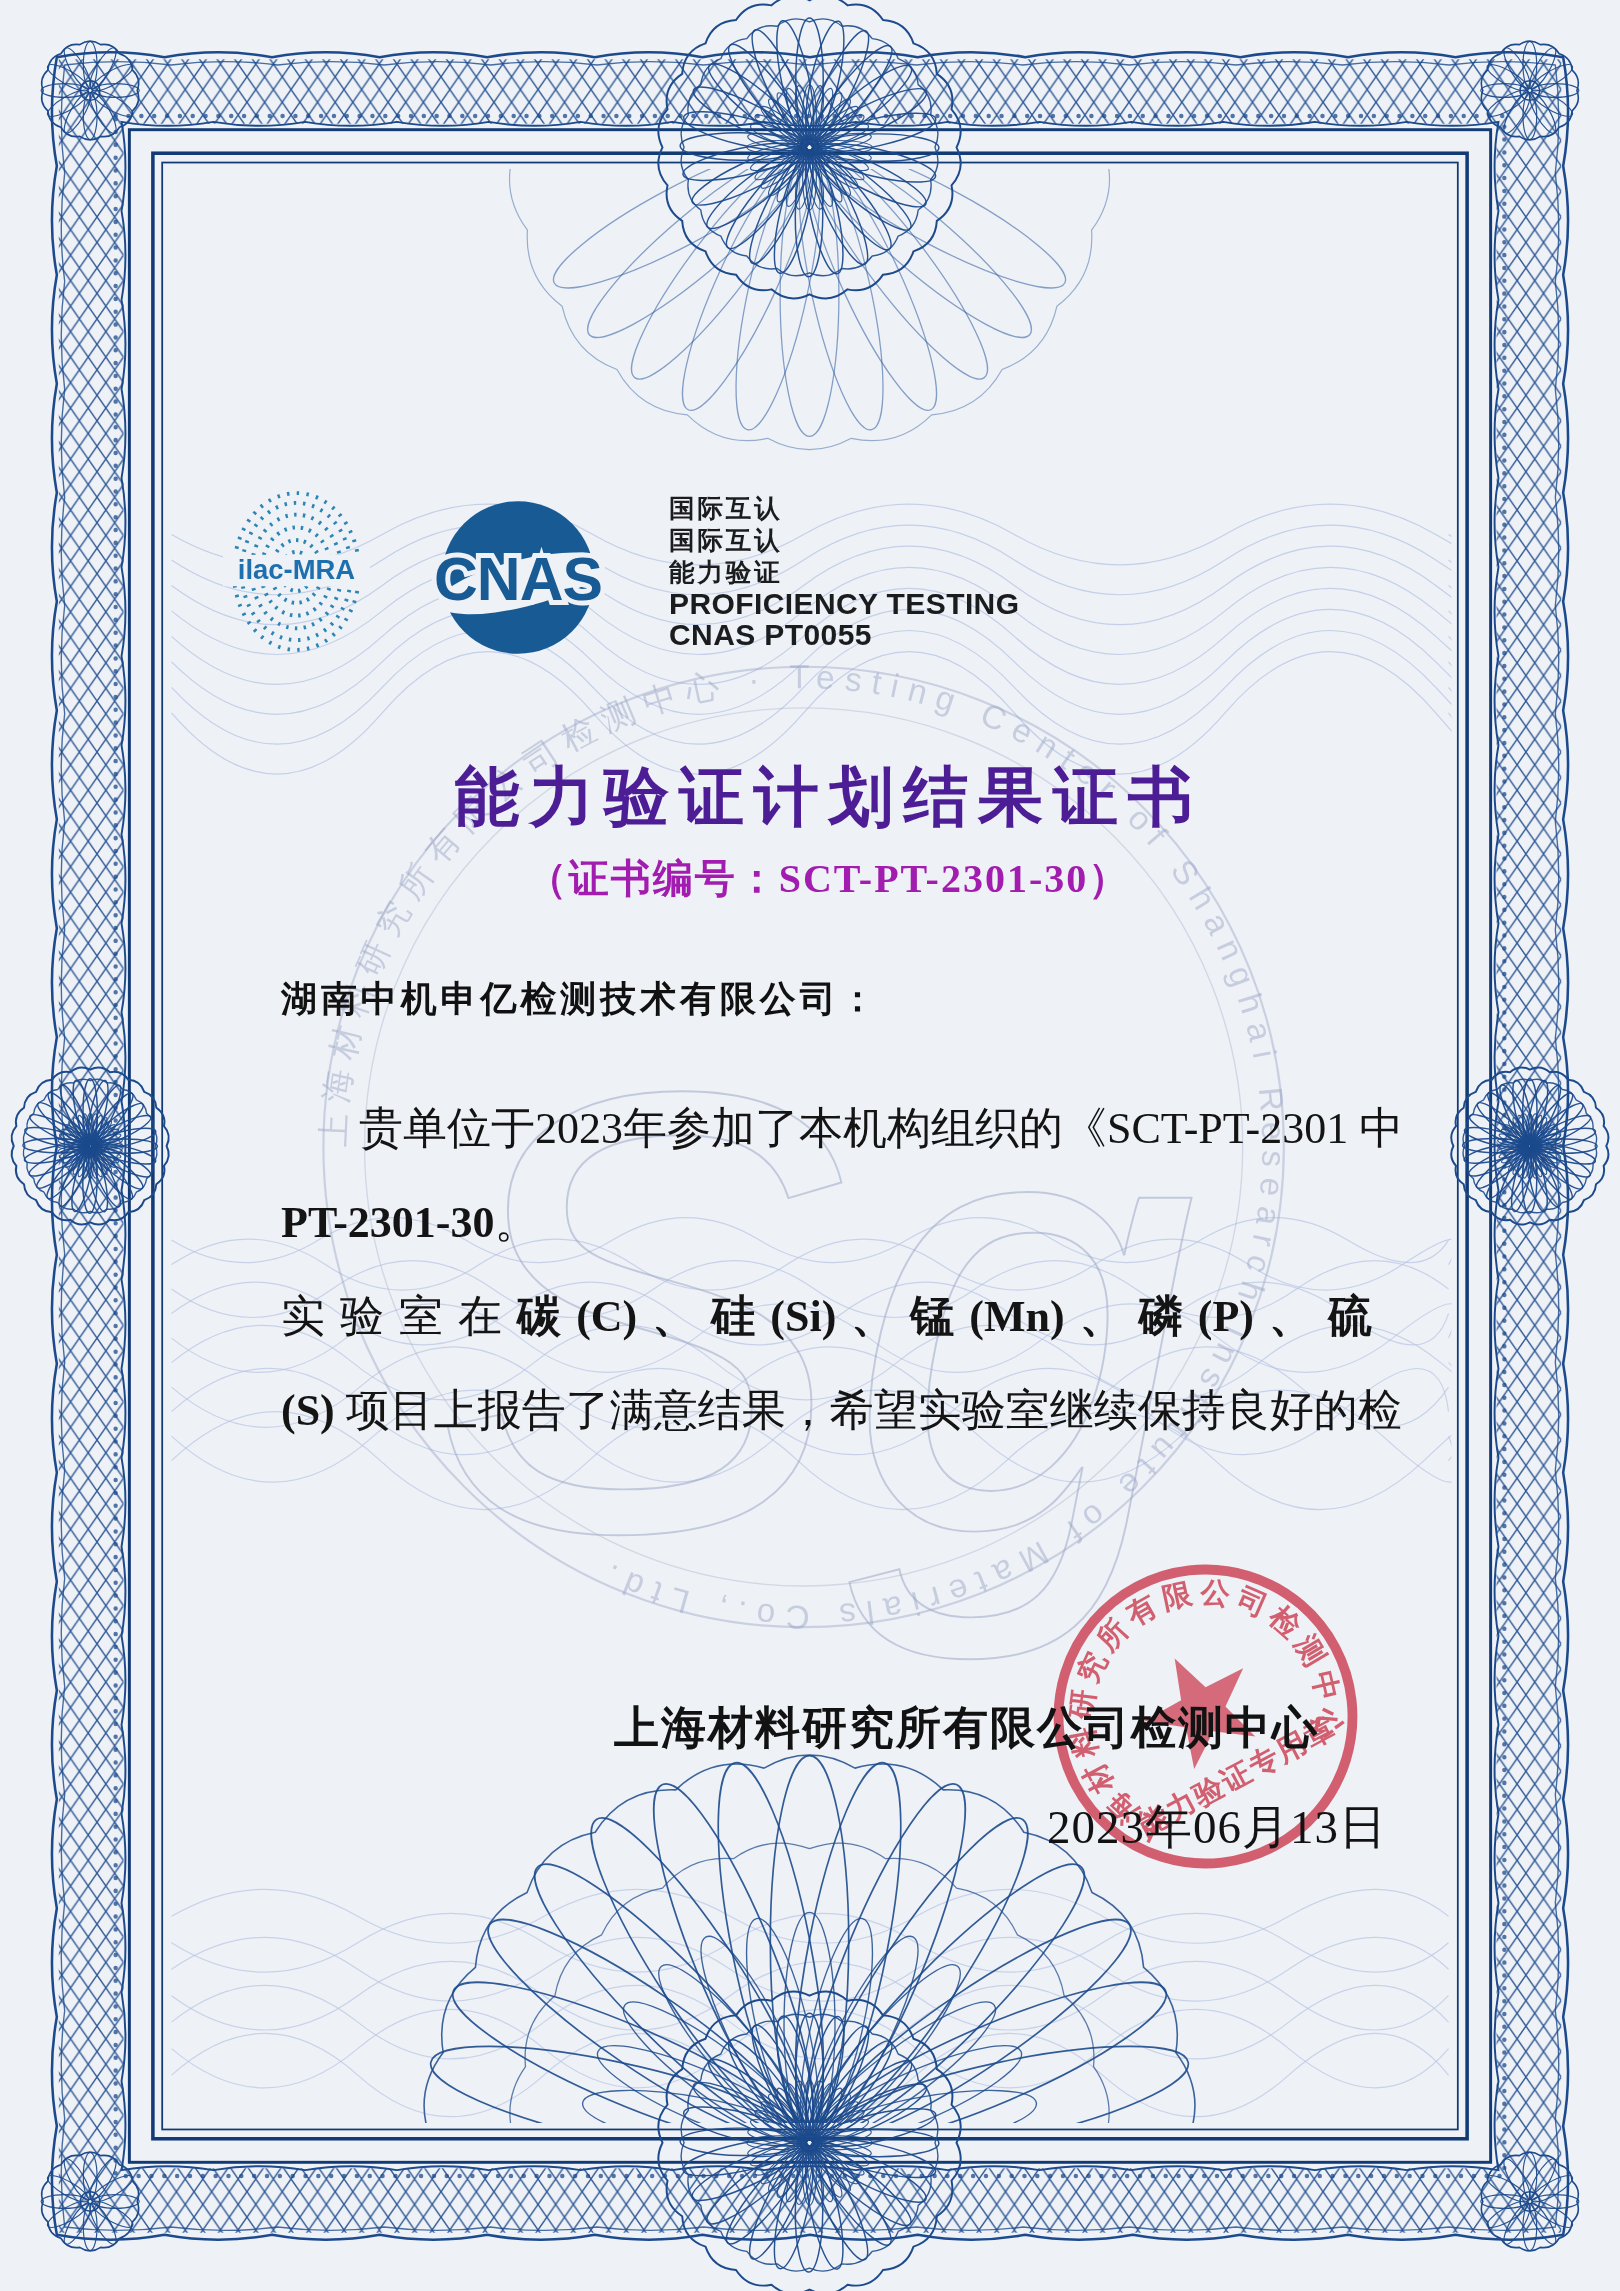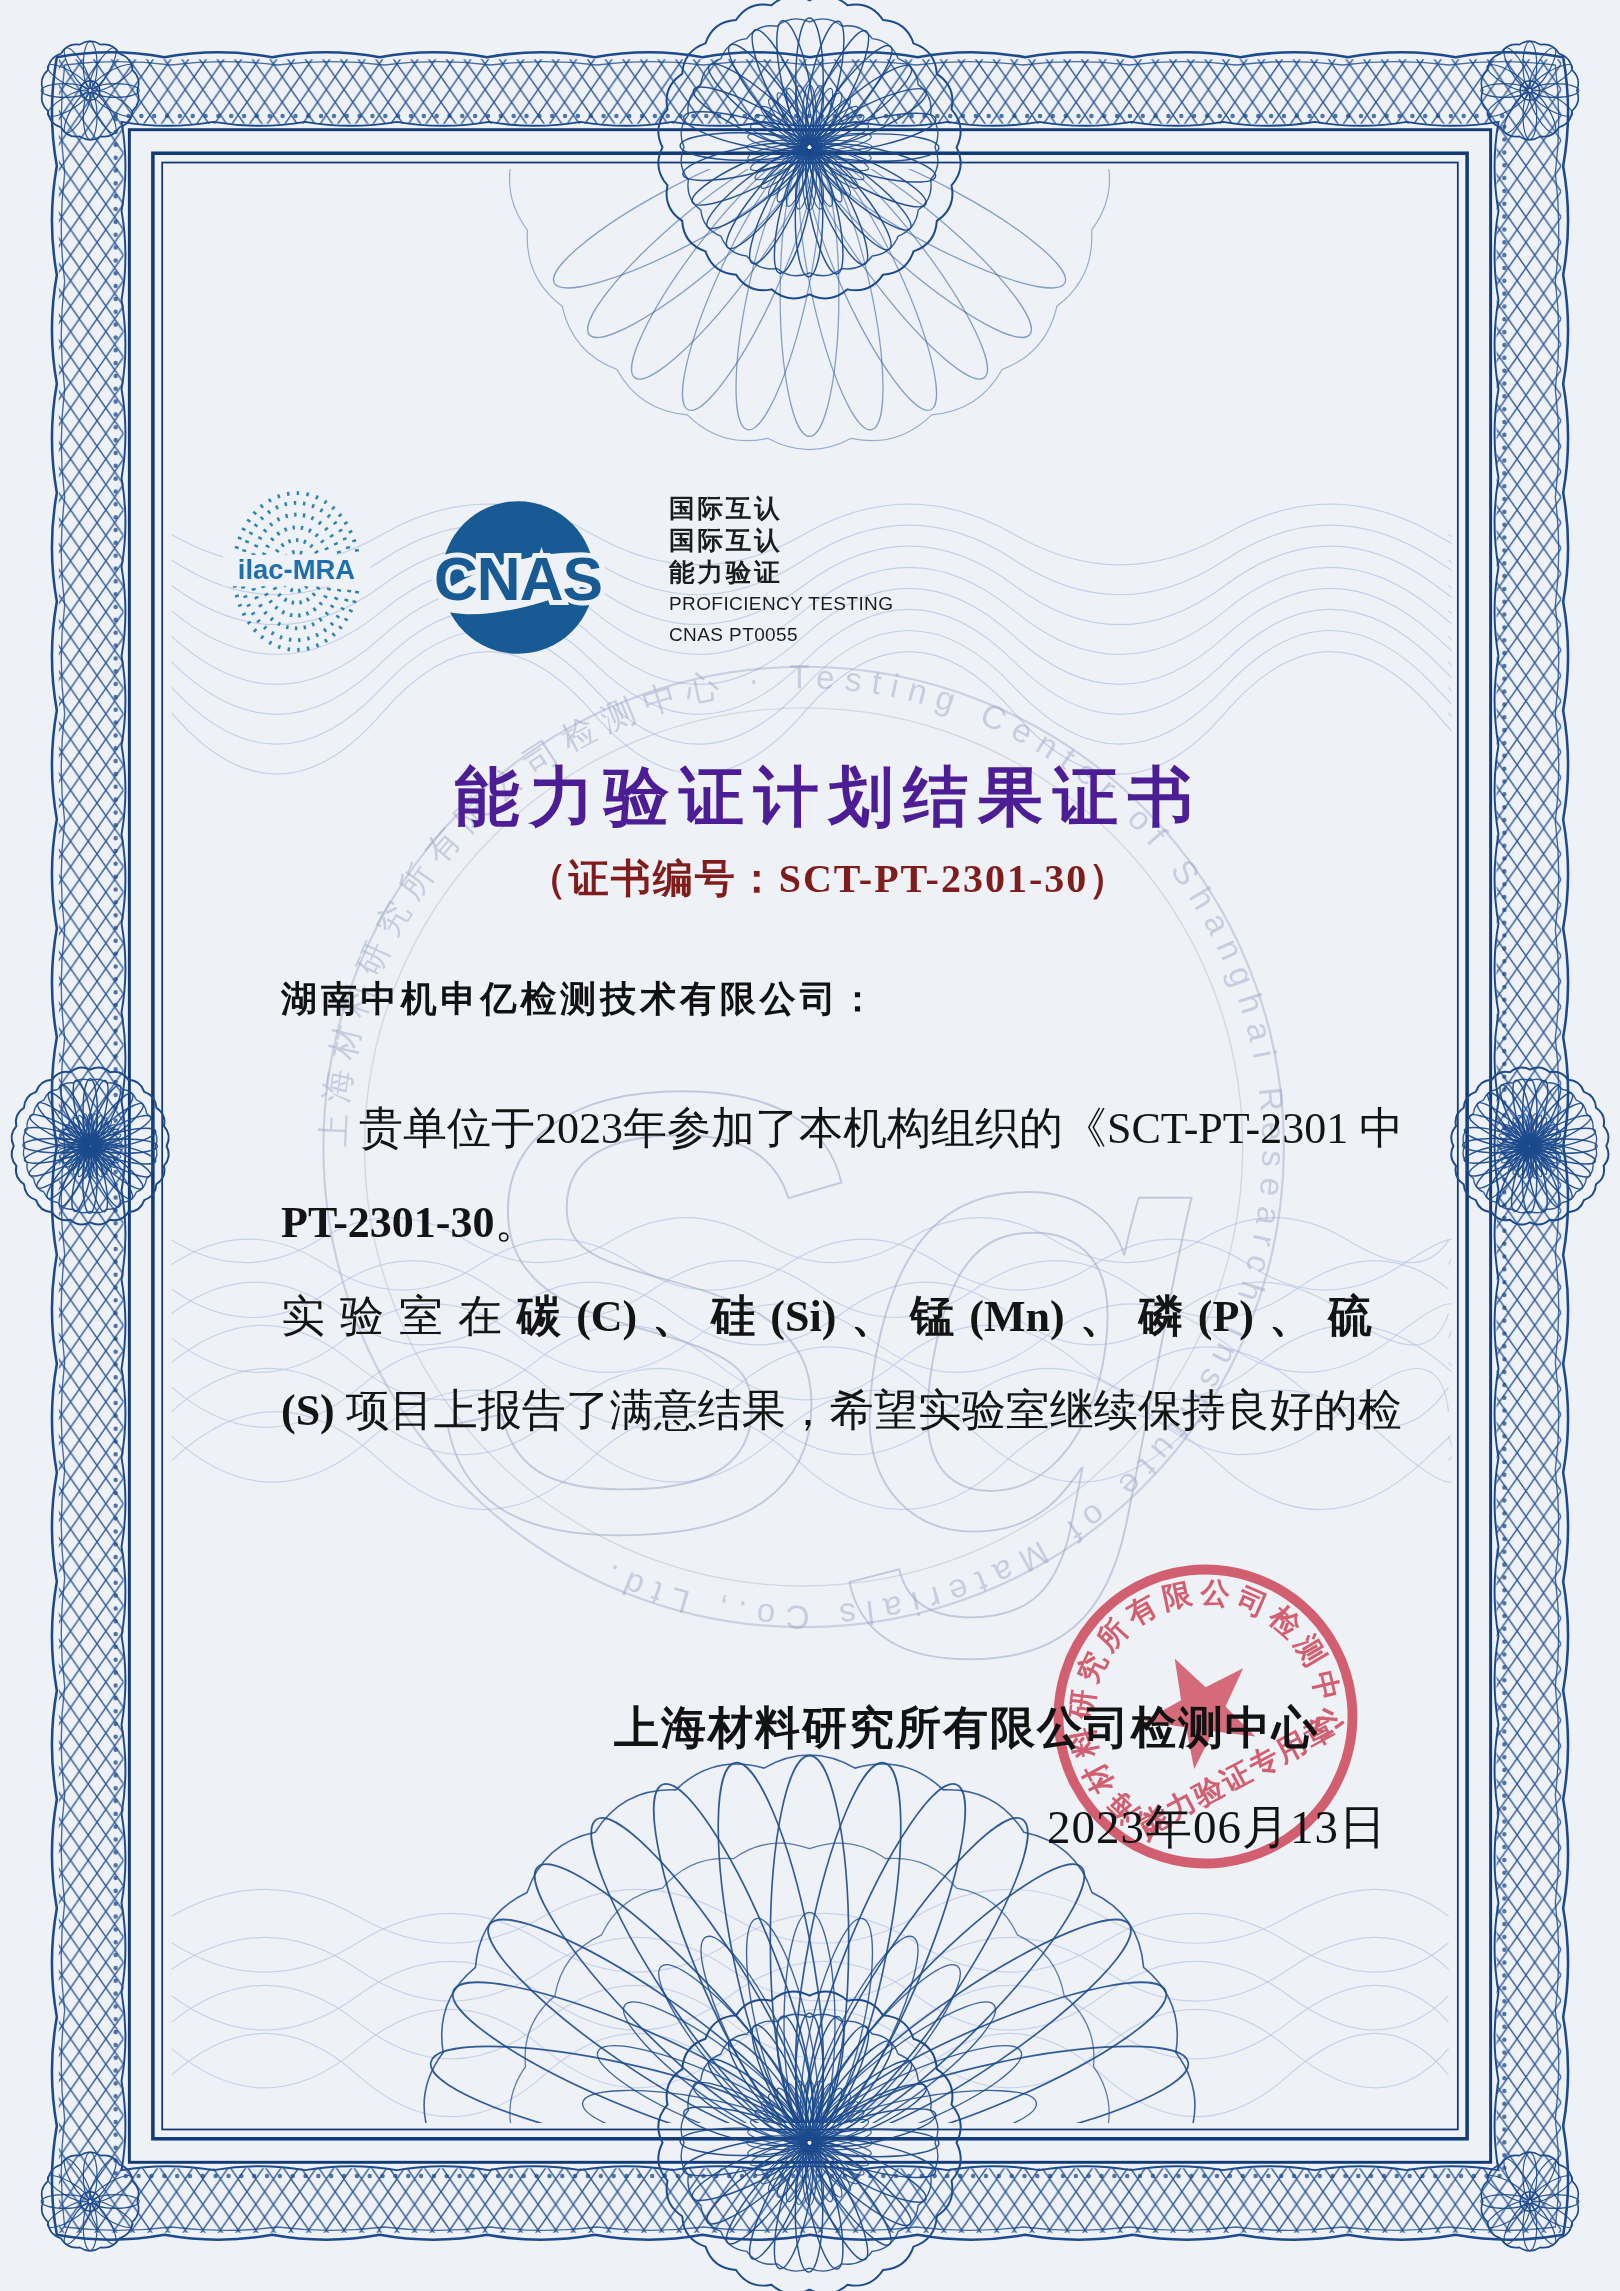--- a/index.html
+++ b/index.html
@@ -9,27 +9,27 @@
     font-family:"Liberation Serif", serif;
     color:#161616;
   }
   #art{position:absolute;left:0;top:0;width:1620px;height:2292px;z-index:1;}
   .layer{position:absolute;z-index:3;}
   
   #ilac-logo{left:223px;top:488px;width:147px;height:167px;}
   #cnas-logo{left:427px;top:493px;width:182px;height:169px;}
   #accr-text{left:669px;top:492px;line-height:32px;}
   .cjk-acc{font-family:"Liberation Sans",sans-serif;font-weight:bold;font-size:25.5px;color:#1b1c1e;letter-spacing:2.9px;}
-  .en-acc{font-family:"Liberation Sans",sans-serif;font-weight:normal;font-size:19px;color:#1b1c1e;letter-spacing:0.4px;line-height:31px;}
+  .en-acc{font-family:"Liberation Sans",sans-serif;font-weight:bold;font-size:30px;color:#1b1c1e;letter-spacing:0.4px;line-height:31px;}
   
   #title{left:37px;top:753px;width:1583px;text-align:center;
     font-family:"Liberation Sans",sans-serif;font-weight:bold;font-size:65px;
     letter-spacing:9.8px;color:#4c1d95;}
   #certno{left:37px;top:851px;width:1583px;text-align:center;
-    font-size:40px;letter-spacing:2px;color:#7f1d1d;font-weight:600;}
+    font-size:40px;letter-spacing:2px;color:#a21caf;font-weight:600;}
   #recipient{left:281px;top:975px;font-family:"Liberation Sans",sans-serif;
     font-weight:bold;font-size:36px;color:#111;letter-spacing:3.9px;}
   
   #body-block{left:281px;top:1082px;width:1091px;font-size:44px;color:#141414;}
   .bline{height:94px;line-height:94px;text-align:justify;text-align-last:justify;white-space:nowrap;}
   .bline.last{text-align-last:left;}
   .bline.indent{text-indent:78px;}
   .bd{font-weight:bold;}
   
   #issuer{left:281px;top:1698px;width:1038px;text-align:right;

